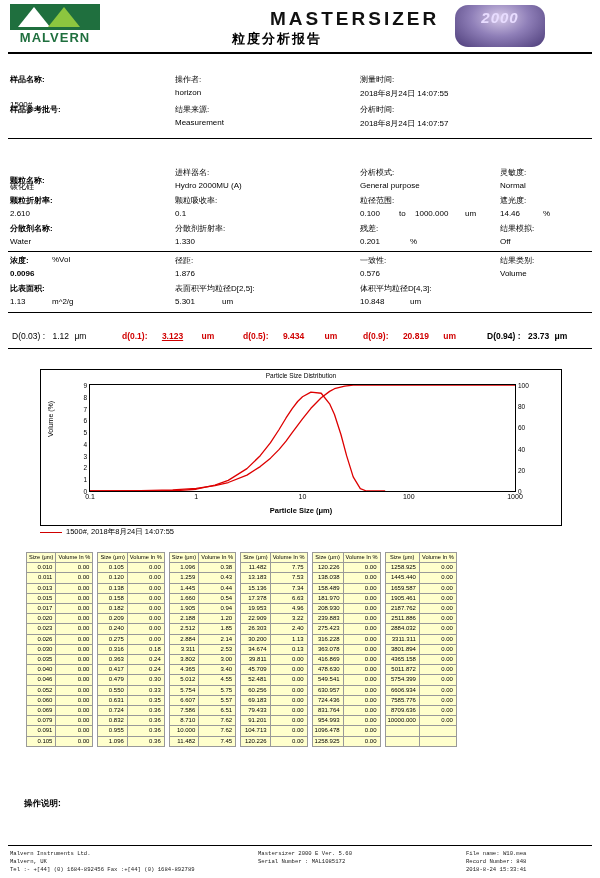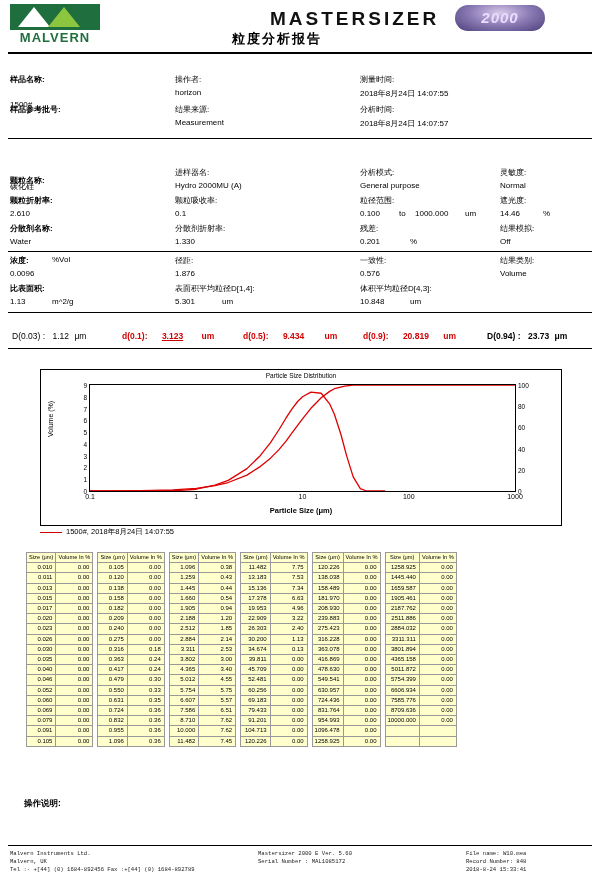--- a/index.html
+++ b/index.html
@@ -15,21 +15,21 @@
   .logo{position:absolute;left:10px;top:4px;width:90px;height:38px;text-decoration:underline;}
   .logo-box{position:absolute;left:0;top:0;width:90px;height:26px;background:#1f6f3e;}
   .logo-m{position:absolute;left:8px;top:3px;width:0;height:0;
           border-left:16px solid transparent;border-right:16px solid transparent;border-bottom:20px solid #ffffff;}
   .logo-m2{position:absolute;left:38px;top:3px;width:0;height:0;
           border-left:16px solid transparent;border-right:16px solid transparent;border-bottom:20px solid #8cc63f;}
   .logo-text{position:absolute;left:0;top:26px;width:90px;text-align:center;
              font-size:13px;font-weight:bold;color:#1f6f3e;letter-spacing:1px;}
   .mstitle{position:absolute;left:270px;top:8px;font-size:19px;font-weight:bold;
            letter-spacing:3px;color:#111;}
-  .ms2000{position:absolute;left:455px;top:5px;width:90px;height:26px;border-radius:13px;
+  .ms2000{position:absolute;left:455px;top:5px;width:90px;height:42px;border-radius:13px;
           background:radial-gradient(ellipse at 50% 30%,#d6c9e8 0%,#8f7fb8 45%,#4b3b78 100%);
           color:#e8dcff;font-size:15px;font-weight:bold;font-style:italic;
           text-align:center;line-height:26px;letter-spacing:1px;}
   .cntitle{position:absolute;left:232px;top:30px;font-size:13px;font-weight:bold;
            letter-spacing:2px;}
 
   .hr{position:absolute;background:#000;height:1px;}
   .hr2{position:absolute;background:#000;height:2px;}
 
   
@@ -135,29 +135,29 @@
   <div class="val" style="left:500px;top:181px;">Normal</div>
   <div class="lbl" style="left:500px;top:195px;">遮光度:</div>
   <div class="val" style="left:500px;top:209px;">14.46</div>
   <div class="val" style="left:543px;top:209px;">%</div>
   <div class="lbl" style="left:500px;top:223px;">结果模拟:</div>
   <div class="val" style="left:500px;top:237px;">Off</div>
 
   <div class="hr" style="left:8px;top:251px;width:584px;"></div>
 
   <div class="lblb" style="left:10px;top:255px;">浓度:</div>
-  <div class="val" style="left:10px;top:269px;">0.0096</div>
+  <div class="val" style="left:10px;top:269px;font-weight:bold;">0.0096</div>
   <div class="val" style="left:52px;top:255px;">%Vol</div>
   <div class="lblb" style="left:10px;top:283px;">比表面积:</div>
   <div class="val" style="left:10px;top:297px;">1.13</div>
   <div class="val" style="left:52px;top:297px;">m^2/g</div>
 
   <div class="lbl" style="left:175px;top:255px;">径距:</div>
   <div class="val" style="left:175px;top:269px;">1.876</div>
-  <div class="lbl" style="left:175px;top:283px;">表面积平均粒径D[1,4]:</div>
+  <div class="lbl" style="left:175px;top:283px;">表面积平均粒径D[2,5]:</div>
   <div class="val" style="left:175px;top:297px;">5.301</div>
   <div class="val" style="left:222px;top:297px;">um</div>
 
   <div class="lbl" style="left:360px;top:255px;">一致性:</div>
   <div class="val" style="left:360px;top:269px;">0.576</div>
   <div class="lbl" style="left:360px;top:283px;">体积平均粒径D[4,3]:</div>
   <div class="val" style="left:360px;top:297px;">10.848</div>
   <div class="val" style="left:410px;top:297px;">um</div>
 
   <div class="lbl" style="left:500px;top:255px;">结果类别:</div>

